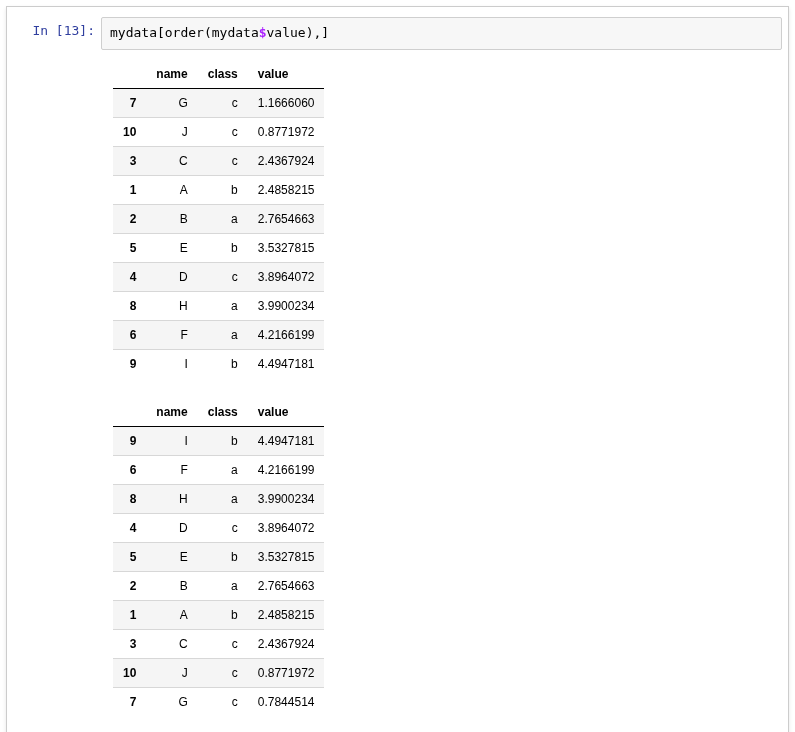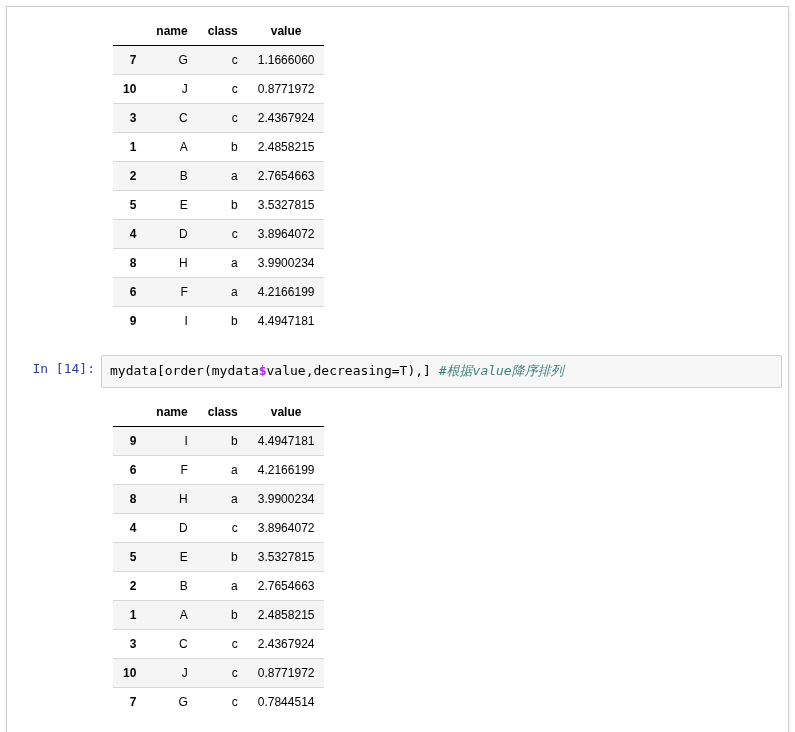--- a/index.html
+++ b/index.html
@@ -56,21 +56,21 @@
       flex: 1;
       padding: 4px 0 8px 12px;
     }
     table.df {
       border-collapse: collapse;
       font-size: 12px;
       color: #000;
     }
     table.df th {
       padding: 7px 10px;
-      text-align: center;
+      text-align: left;
       border-bottom: 1px solid #000;
       font-weight: bold;
       background: #fff;
     }
     table.df td {
       padding: 7px 10px;
       text-align: right;
       border-top: 1px solid #d7d7d7;
     }
     table.df tbody th.rowhead {
@@ -91,20 +91,26 @@
     }
     table.df thead th:first-child {
       border-bottom: 1px solid #000;
     }
   </style>
 </head>
 <body>
 
 <div class="notebook">
 
+  <div class="cell">
+    <div class="prompt">In [13]:</div>
+    <div class="input-area">
+      <div class="code-box"><span class="kw">mydata[order(mydata</span><span class="op">$</span><span class="kw">value),]</span></div>
+    </div>
+  </div>
 
   <div class="output-cell">
     <div class="output-spacer"></div>
     <div class="output-area">
       <table class="df">
         <thead>
           <tr>
             <th></th>
             <th>name</th>
             <th>class</th>
@@ -170,26 +176,20 @@
               <th class="rowhead">9</th>
               <td>I</td>
               <td>b</td>
               <td>4.4947181</td>
             </tr>
           </tbody>
       </table>
     </div>
   </div>
 
-  <div class="cell">
-    <div class="prompt">In [14]:</div>
-    <div class="input-area">
-      <div class="code-box"><span class="kw">mydata[order(mydata</span><span class="op">$</span><span class="kw">value,decreasing=T),] </span><span class="comment">#根据value降序排列</span></div>
-    </div>
-  </div>
 
   <div class="output-cell">
     <div class="output-spacer"></div>
     <div class="output-area">
       <table class="df">
         <thead>
           <tr>
             <th></th>
             <th>name</th>
             <th>class</th>

